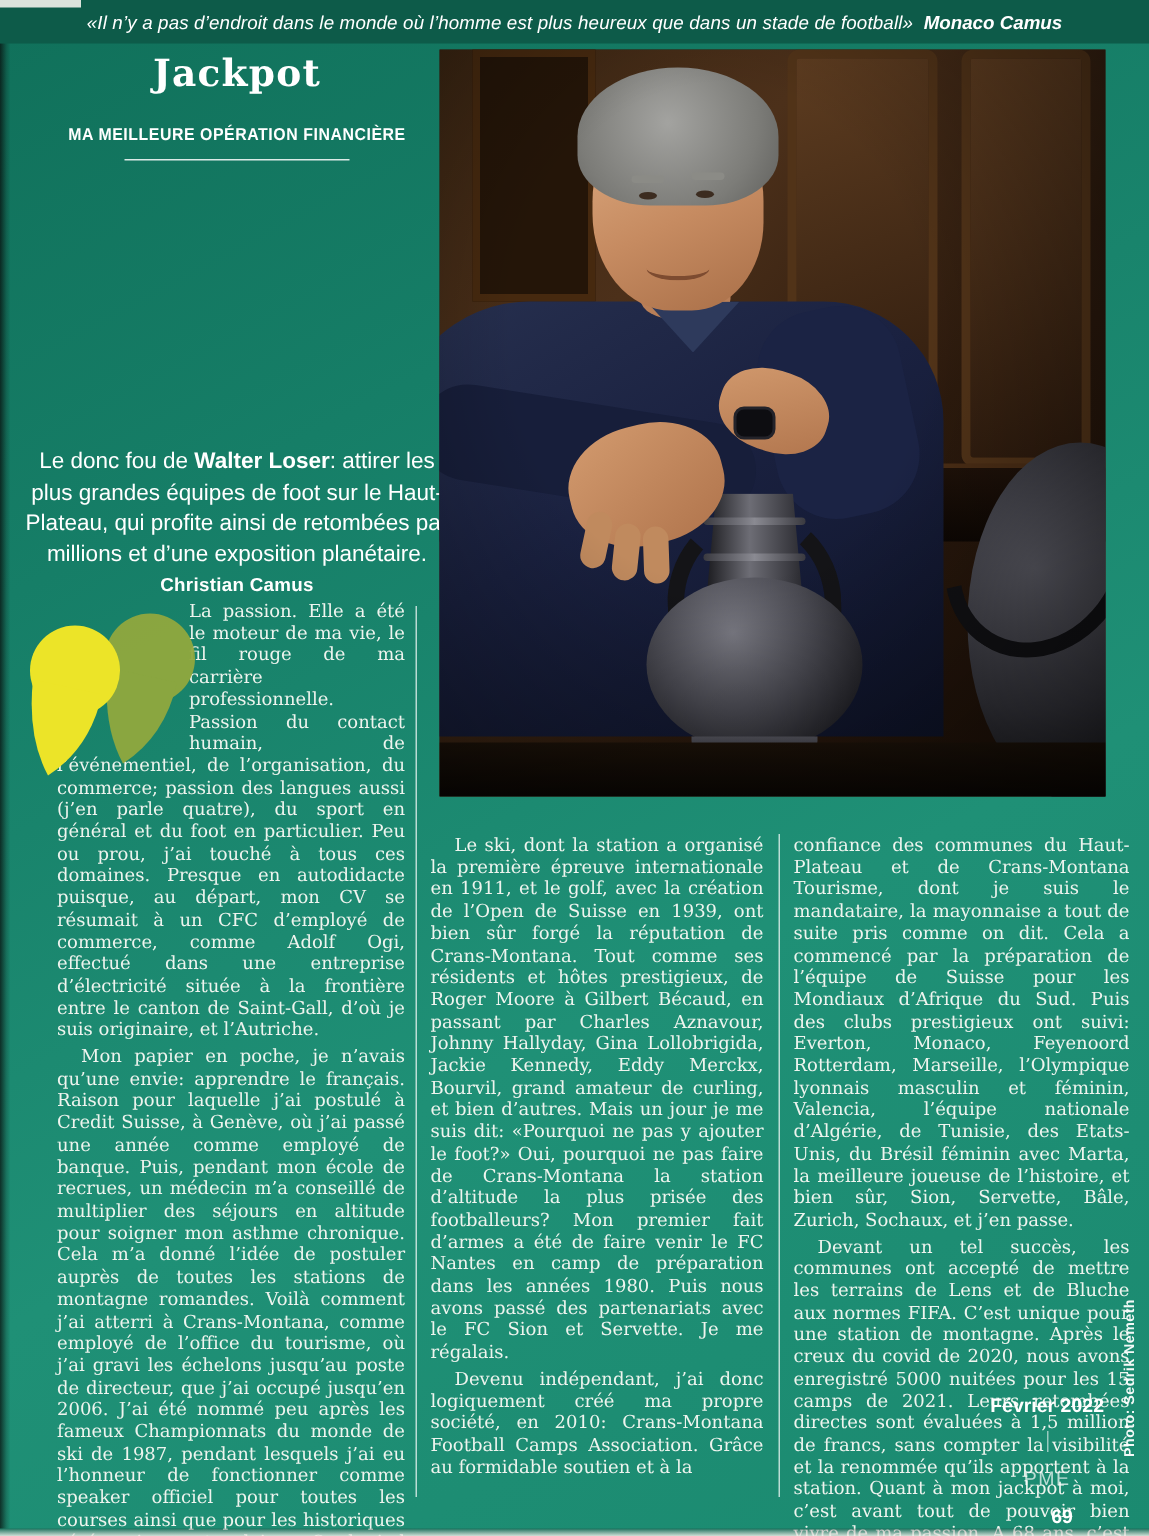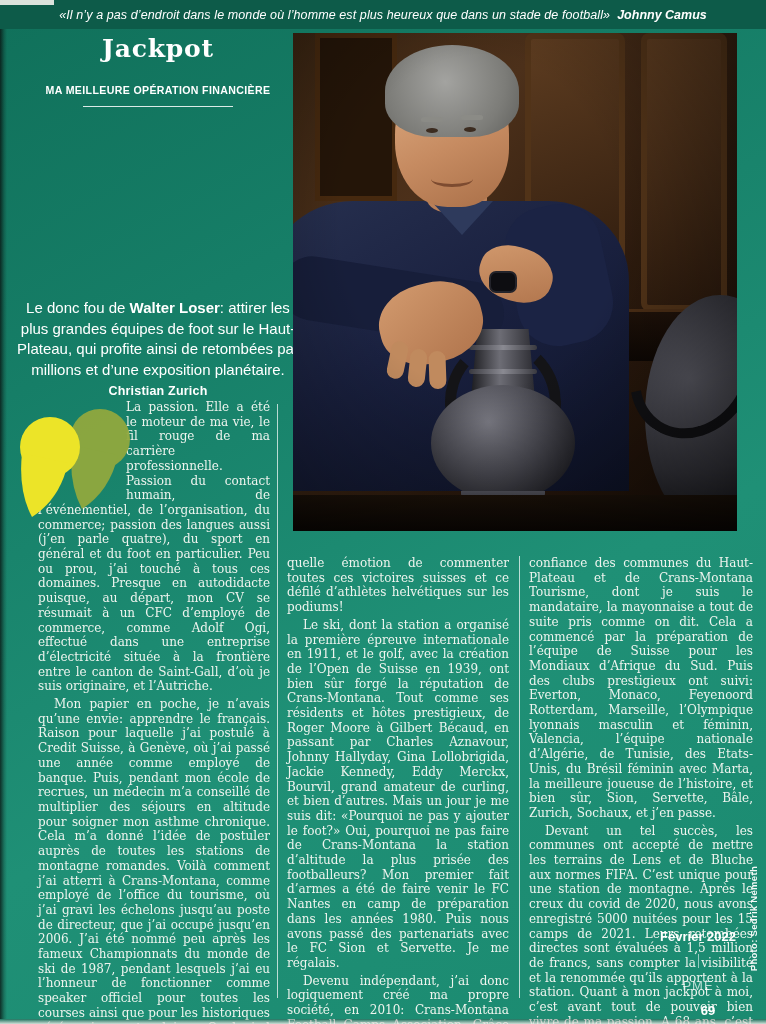--- a/index.html
+++ b/index.html
@@ -135,30 +135,30 @@
   .edge-bottom { position:absolute; left:0; right:0; bottom:0; height:5px;
     background:linear-gradient(0deg, rgba(238,238,232,0.85), rgba(30,30,30,0.25)); }
 </style>
 </head>
 <body>
 
 <div class="page">
 
   <div class="topbar">
     <span class="topbar-quote">«Il n’y a pas d’endroit dans le monde où l’homme est plus heureux que dans un stade de football»</span>
-    <span class="topbar-author">Johnny Camus</span>
+    <span class="topbar-author">Monaco Camus</span>
   </div>
   <div class="corner-tl"></div>
 
   <div class="kicker">Jackpot</div>
   <div class="kicker-sub">MA MEILLEURE OPÉRATION FINANCIÈRE</div>
   <div class="header-rule"></div>
 
 
-  <p class="lede"><span>Le donc fou de </span><b>Walter Loser</b><span>: attirer les plus grandes équipes de foot sur le Haut-Plateau, qui profite ainsi de retombées par millions et d’une exposition planétaire. </span><b class="lede-author">Christian Zurich</b></p>
+  <p class="lede"><span>Le donc fou de </span><b>Walter Loser</b><span>: attirer les plus grandes équipes de foot sur le Haut-Plateau, qui profite ainsi de retombées par millions et d’une exposition planétaire. </span><b class="lede-author">Christian Camus</b></p>
 
   <div class="photo">
     <div class="wood-bg"></div>
     <div class="panel panel-a"></div>
     <div class="panel panel-b"></div>
     <div class="panel panel-c"></div>
     <div class="rail"></div>
     <div class="man-shirt"></div>
     <div class="man-neck"></div>
     <div class="man-collar"></div>
@@ -204,21 +204,20 @@
           <circle cx="34" cy="34" r="30"></circle>
           <path d="M6 40 Q 2 78 16 104 Q 44 86 52 50 Z"></path>
         </g>
       </svg>
     </div>
     <p>La passion. Elle a été le moteur de ma vie, le fil rouge de ma carrière professionnelle. Passion du contact humain, de l’événementiel, de l’organisation, du commerce; passion des langues aussi (j’en parle quatre), du sport en général et du foot en particulier. Peu ou prou, j’ai touché à tous ces domaines. Presque en autodidacte puisque, au départ, mon CV se résumait à un CFC d’employé de commerce, comme Adolf Ogi, effectué dans une entreprise d’électricité située à la frontière entre le canton de Saint-Gall, d’où je suis originaire, et l’Autriche.</p>
     <p class="indent">Mon papier en poche, je n’avais qu’une envie: apprendre le français. Raison pour laquelle j’ai postulé à Credit Suisse, à Genève, où j’ai passé une année comme employé de banque. Puis, pendant mon école de recrues, un médecin m’a conseillé de multiplier des séjours en altitude pour soigner mon asthme chronique. Cela m’a donné l’idée de postuler auprès de toutes les stations de montagne romandes. Voilà comment j’ai atterri à Crans-Montana, comme employé de l’office du tourisme, où j’ai gravi les échelons jusqu’au poste de directeur, que j’ai occupé jusqu’en 2006. J’ai été nommé peu après les fameux Championnats du monde de ski de 1987, pendant lesquels j’ai eu l’honneur de fonctionner comme speaker officiel pour toutes les courses ainsi que pour les historiques cérémonies protocolaires. Quel pied et</p>
   </div>
 
   <div class="col col2">
-    <p>quelle émotion de commenter toutes ces victoires suisses et ce défilé d’athlètes helvétiques sur les podiums!</p>
     <p class="indent">Le ski, dont la station a organisé la première épreuve internationale en 1911, et le golf, avec la création de l’Open de Suisse en 1939, ont bien sûr forgé la réputation de Crans-Montana. Tout comme ses résidents et hôtes prestigieux, de Roger Moore à Gilbert Bécaud, en passant par Charles Aznavour, Johnny Hallyday, Gina Lollobrigida, Jackie Kennedy, Eddy Merckx, Bourvil, grand amateur de curling, et bien d’autres. Mais un jour je me suis dit: «Pourquoi ne pas y ajouter le foot?» Oui, pourquoi ne pas faire de Crans-Montana la station d’altitude la plus prisée des footballeurs? Mon premier fait d’armes a été de faire venir le FC Nantes en camp de préparation dans les années 1980. Puis nous avons passé des partenariats avec le FC Sion et Servette. Je me régalais.</p>
     <p class="indent">Devenu indépendant, j’ai donc logiquement créé ma propre société, en 2010: Crans-Montana Football Camps Association. Grâce au formidable soutien et à la</p>
   </div>
 
   <div class="col col3">
     <p>confiance des communes du Haut-Plateau et de Crans-Montana Tourisme, dont je suis le mandataire, la mayonnaise a tout de suite pris comme on dit. Cela a commencé par la préparation de l’équipe de Suisse pour les Mondiaux d’Afrique du Sud. Puis des clubs prestigieux ont suivi: Everton, Monaco, Feyenoord Rotterdam, Marseille, l’Olympique lyonnais masculin et féminin, Valencia, l’équipe nationale d’Algérie, de Tunisie, des Etats-Unis, du Brésil féminin avec Marta, la meilleure joueuse de l’histoire, et bien sûr, Sion, Servette, Bâle, Zurich, Sochaux, et j’en passe.</p>
     <p class="indent">Devant un tel succès, les communes ont accepté de mettre les terrains de Lens et de Bluche aux normes FIFA. C’est unique pour une station de montagne. Après le creux du covid de 2020, nous avons enregistré 5000 nuitées pour les 15 camps de 2021. Leurs retombées directes sont évaluées à 1,5 million de francs, sans compter la visibilité et la renommée qu’ils apportent à la station. Quant à mon jackpot à moi, c’est avant tout de pouvoir bien vivre de ma passion. A 68 ans, c’est cadeau!»</p>
   </div>
 
   <div class="photo-credit">Photo: Sedrik Nemeth</div>

